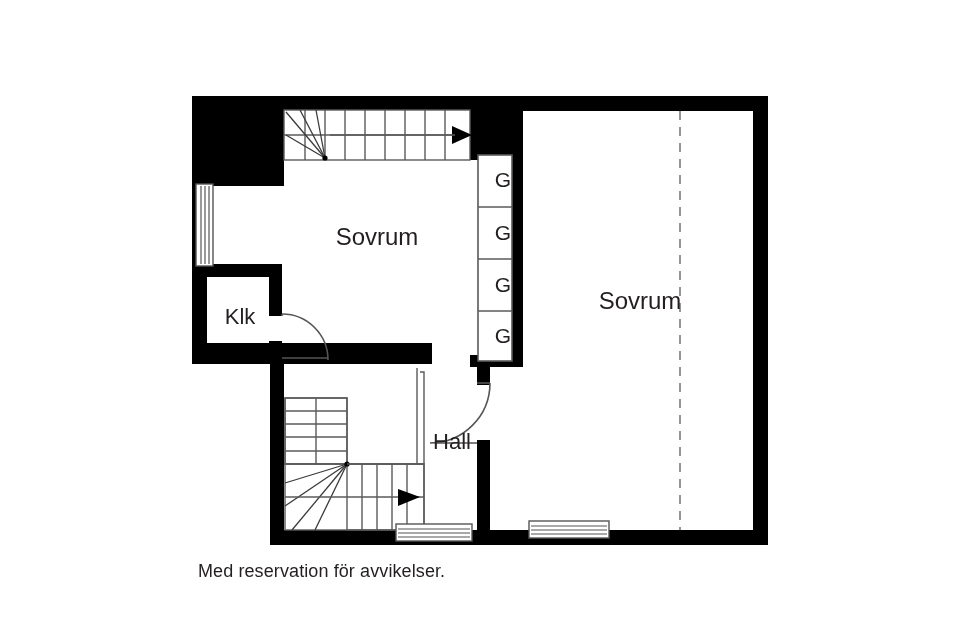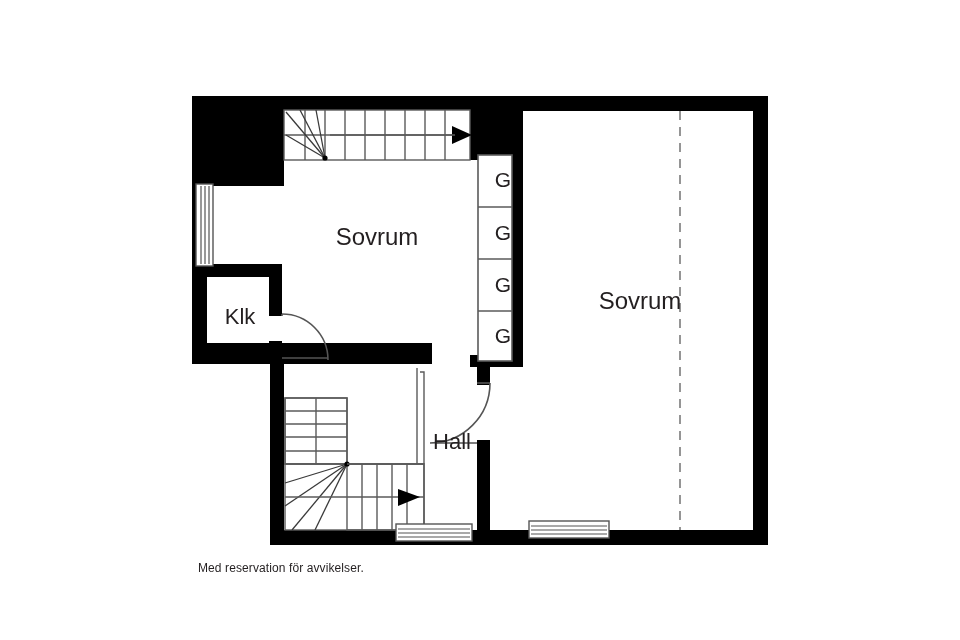--- a/index.html
+++ b/index.html
@@ -29,21 +29,21 @@
     text-align: center;
     font-size: 30px;
     font-weight: 400;
     letter-spacing: 0.2px;
     color: #231f20;
   }
   .plan-disclaimer {
     position: absolute;
     left: 198px;
     top: 561px;
-    font-size: 12px;
+    font-size: 18px;
     font-weight: 400;
     color: #231f20;
     letter-spacing: 0.1px;
   }
   svg.plan-canvas {
     position: absolute;
     left: 0;
     top: 0;
   }
   .room-label {

